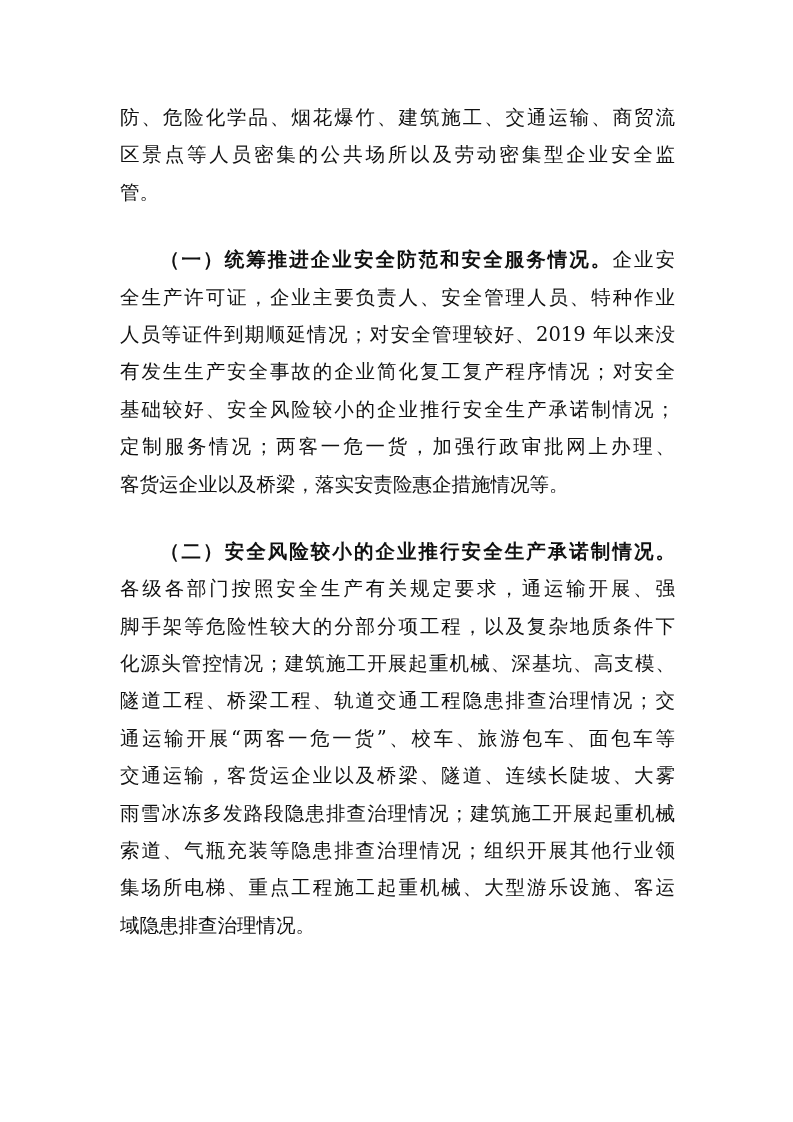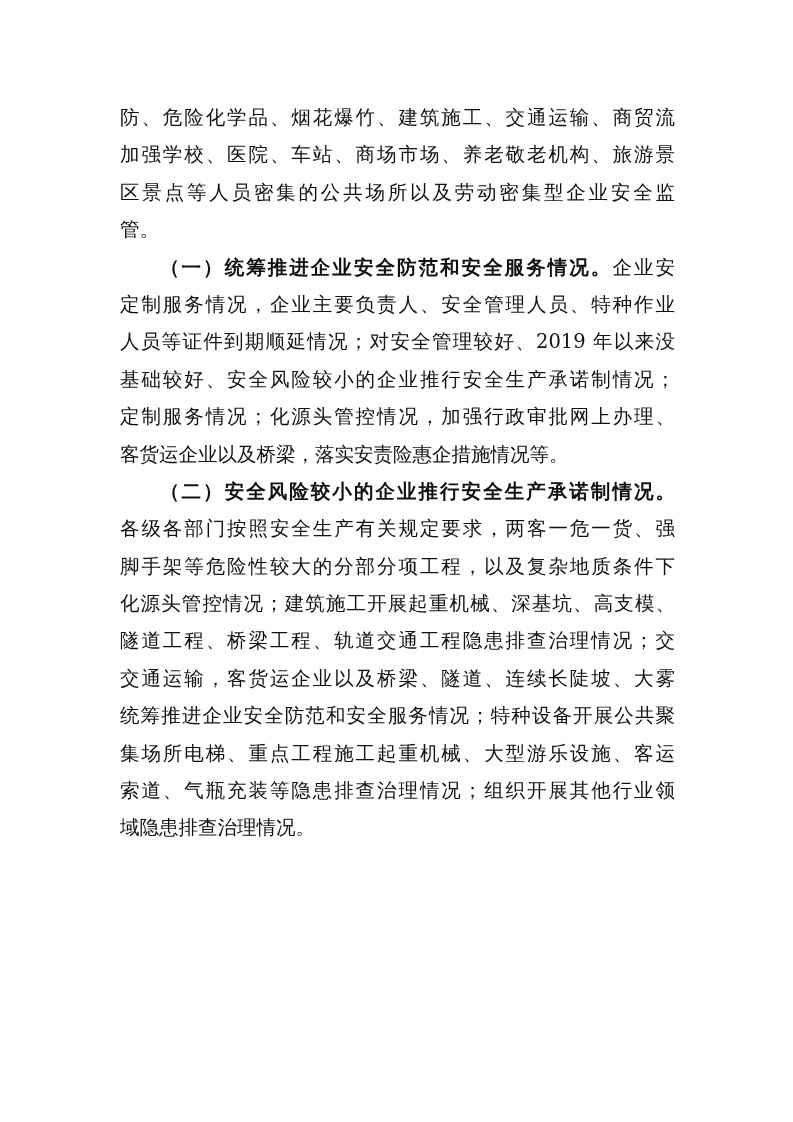--- a/index.html
+++ b/index.html
@@ -36,57 +36,59 @@
       white-space: nowrap;
       text-align: justify;
       text-align-last: justify;
       letter-spacing: 0;
     }
     .line.last {
       text-align-last: left;
     }
     .line.indent {
       padding-left: 40px;
+      margin-top: 30px;
     }
     .heading {
       font-weight: bold;
     }
     .para {
       display: block;
     }
   </style>
 </head>
 <body>
 
 <div class="page">
   <div class="body-text">
 
     <div class="para">
       <span class="line">防、危险化学品、烟花爆竹、建筑施工、交通运输、商贸流</span>
-      <span class="line">加强学校、医院、车站、商场市场、养老敬老机构、旅游景</span>
       <span class="line">区景点等人员密集的公共场所以及劳动密集型企业安全监</span>
       <span class="line last">管。</span>
     </div>
 
     <div class="para">
       <span class="line indent"><span class="heading">（一）统筹推进企业安全防范和安全服务情况。</span><span>企业安</span></span>
-      <span class="line">定制服务情况，企业主要负责人、安全管理人员、特种作业</span>
+      <span class="line">全生产许可证，企业主要负责人、安全管理人员、特种作业</span>
       <span class="line">人员等证件到期顺延情况；对安全管理较好、2019 年以来没</span>
+      <span class="line">有发生生产安全事故的企业简化复工复产程序情况；对安全</span>
       <span class="line">基础较好、安全风险较小的企业推行安全生产承诺制情况；</span>
-      <span class="line">定制服务情况；化源头管控情况，加强行政审批网上办理、</span>
+      <span class="line">定制服务情况；两客一危一货，加强行政审批网上办理、</span>
       <span class="line last">客货运企业以及桥梁，落实安责险惠企措施情况等。</span>
     </div>
 
     <div class="para">
       <span class="line indent"><span class="heading">（二）安全风险较小的企业推行安全生产承诺制情况。</span><span></span></span>
-      <span class="line">各级各部门按照安全生产有关规定要求，两客一危一货、强</span>
+      <span class="line">各级各部门按照安全生产有关规定要求，通运输开展、强</span>
       <span class="line">脚手架等危险性较大的分部分项工程，以及复杂地质条件下</span>
       <span class="line">化源头管控情况；建筑施工开展起重机械、深基坑、高支模、</span>
       <span class="line">隧道工程、桥梁工程、轨道交通工程隐患排查治理情况；交</span>
+      <span class="line">通运输开展“两客一危一货”、校车、旅游包车、面包车等</span>
       <span class="line">交通运输，客货运企业以及桥梁、隧道、连续长陡坡、大雾</span>
-      <span class="line">统筹推进企业安全防范和安全服务情况；特种设备开展公共聚</span>
+      <span class="line">雨雪冰冻多发路段隐患排查治理情况；建筑施工开展起重机械</span>
+      <span class="line">索道、气瓶充装等隐患排查治理情况；组织开展其他行业领</span>
       <span class="line">集场所电梯、重点工程施工起重机械、大型游乐设施、客运</span>
-      <span class="line">索道、气瓶充装等隐患排查治理情况；组织开展其他行业领</span>
       <span class="line last">域隐患排查治理情况。</span>
     </div>
 
   </div>
 </div>
 
 </body></html>

